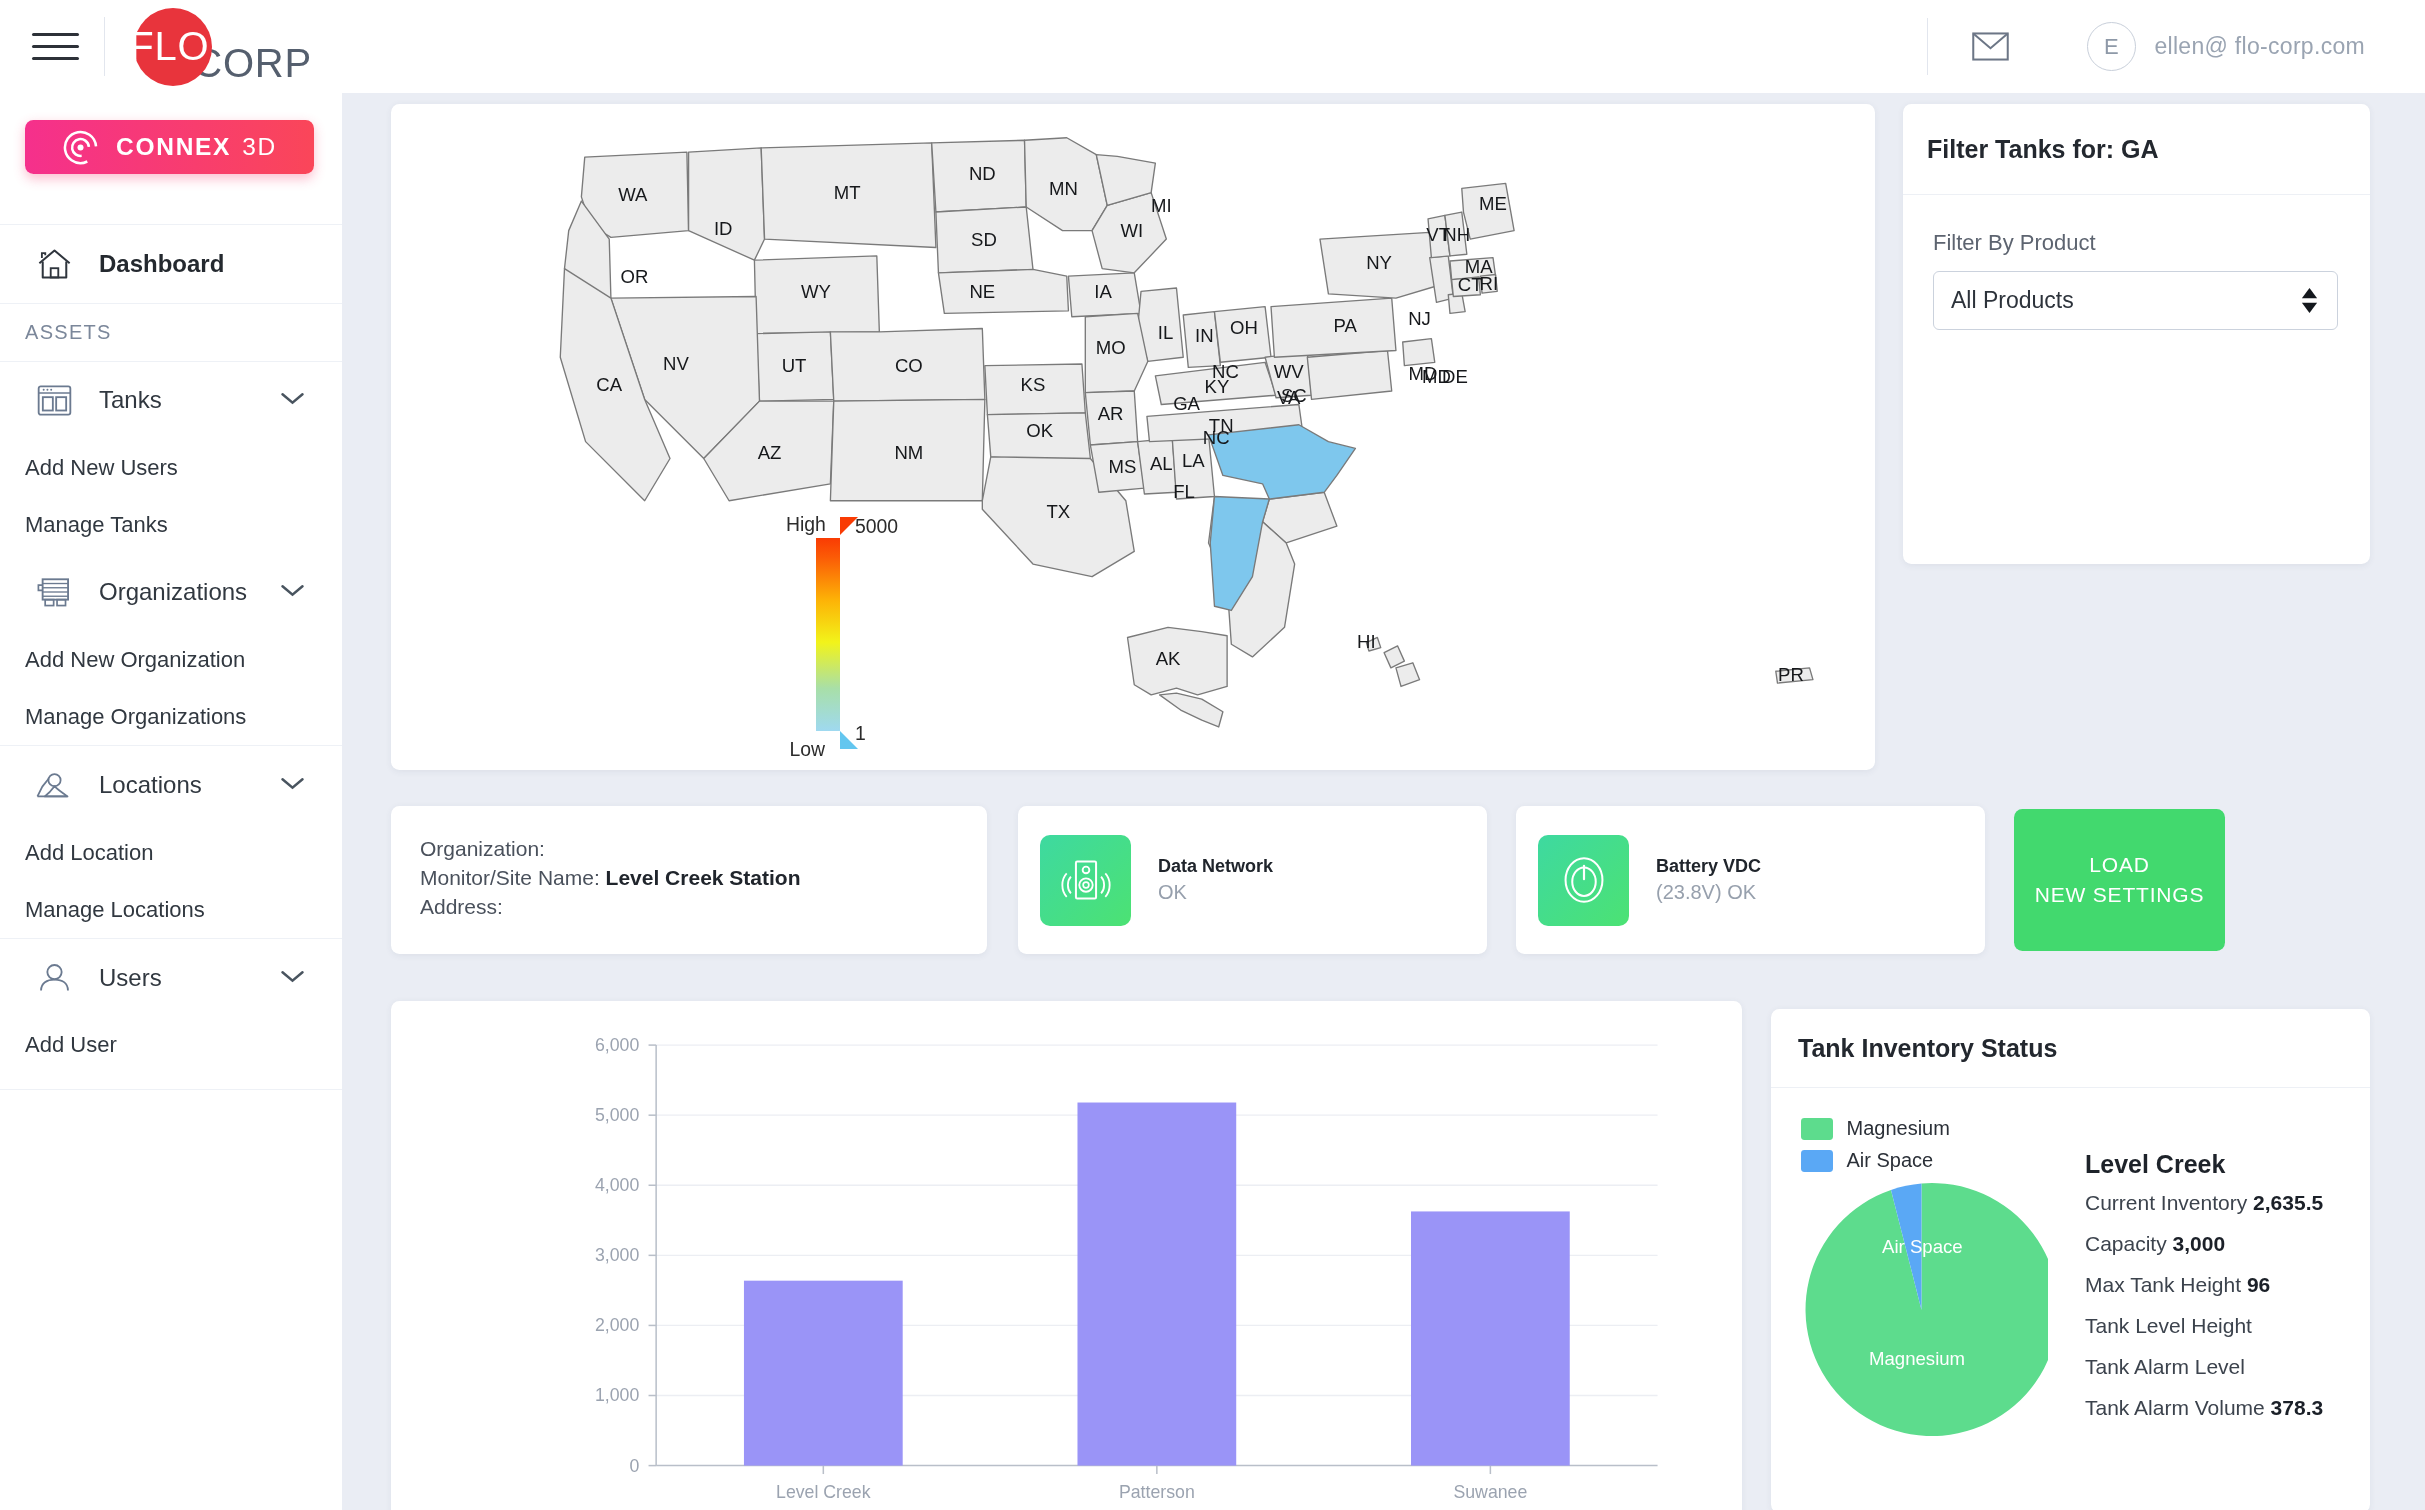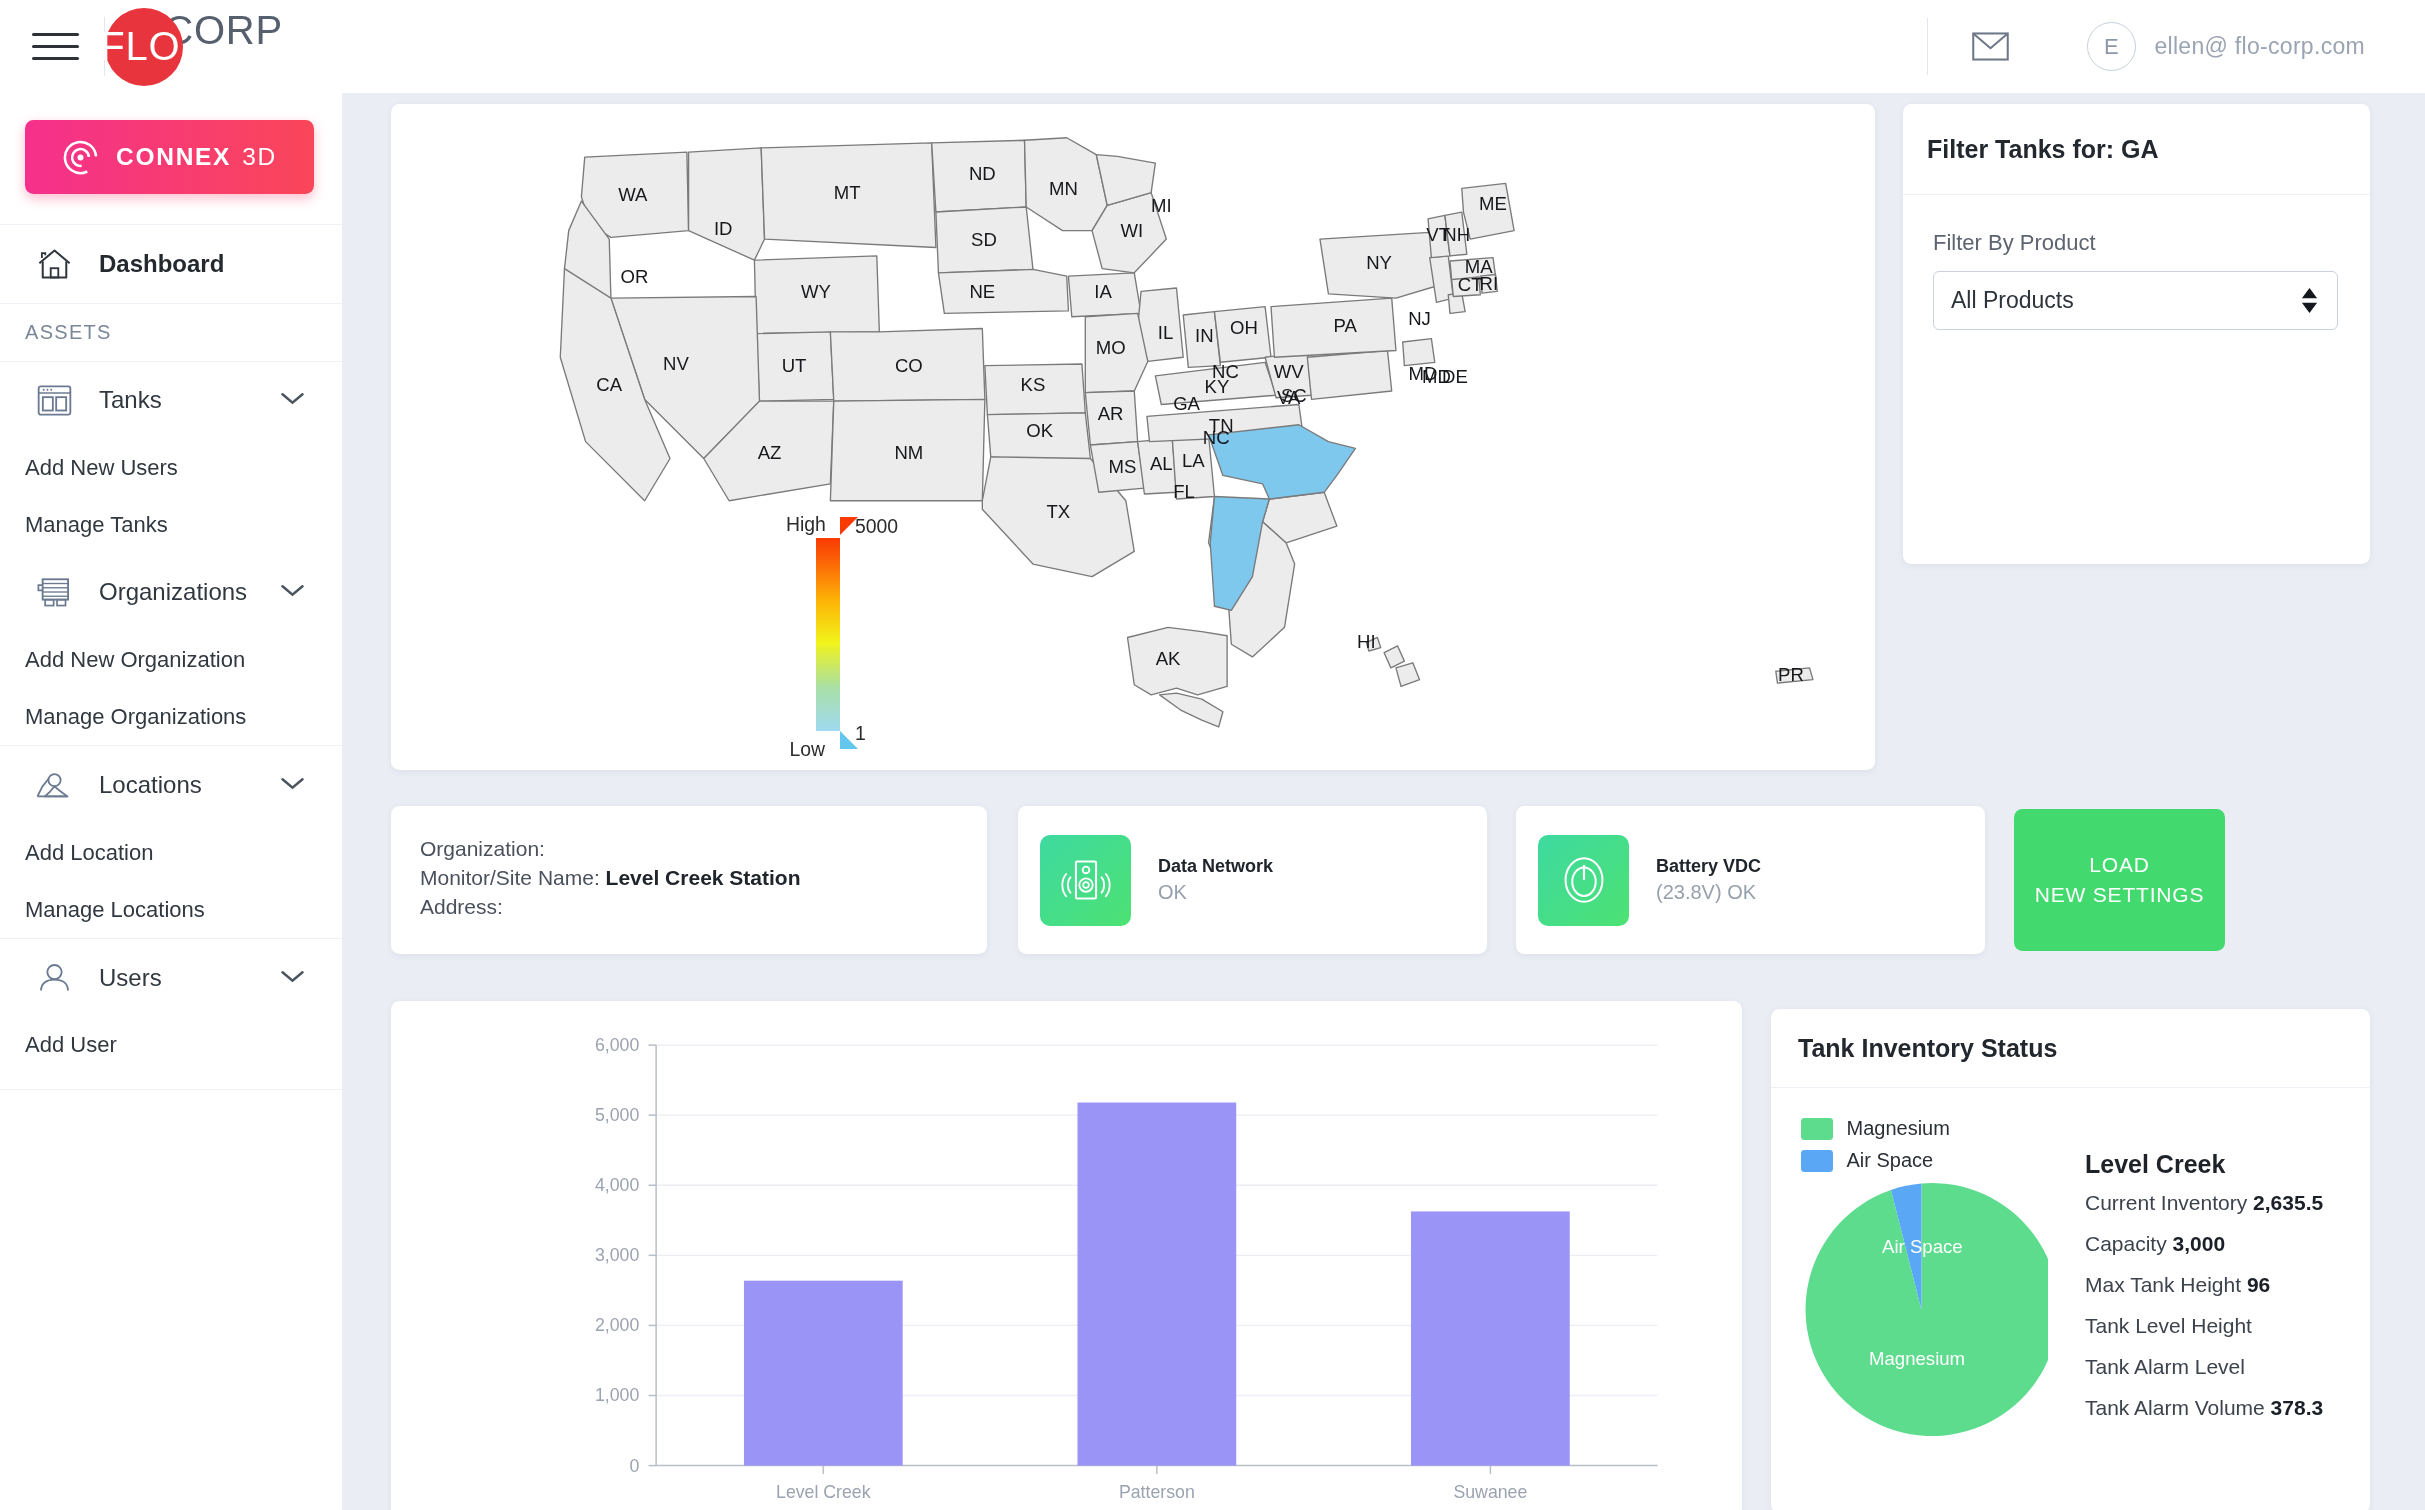--- a/index.html
+++ b/index.html
@@ -13,21 +13,21 @@
   
   #topbar {
     position: absolute; top: 0; left: 0; width: 2426px; height: 93px;
     background: #ffffff; display: flex; align-items: center;
     z-index: 30;
   }
   #hamburger { margin-left: 32px; width: 47px; height: 41px; display: flex;
     flex-direction: column; justify-content: center; gap: 9.3px; cursor: pointer; }
   #hamburger span { display: block; height: 2.5px; background: #2d3138; border-radius: 1.7px; }
   #topbar-divider { width: 0.8px; height: 59px; background: #e2e6ee; margin-left: 25px; }
-  #logo-wrap { display: flex; align-items: flex-start; }
+  #logo-wrap { display: flex; align-items: flex-end; margin-left: 29px; }
   #logo-circle {
     width: 78px; height: 78px; border-radius: 50%;
     background: #e8343c; position: relative; display: flex;
     align-items: center; justify-content: center;
   }
   #logo-flo { color: #fff; font-size: 40px; letter-spacing: 0.8px; font-weight: 300;
     position: relative; left: -3.4px; }
   #logo-corp { color: #555f6e; font-size: 40px; font-weight: 300; letter-spacing: 0.8px;
     margin-left: -18.6px; }
   #topbar-right { margin-left: auto; display: flex; align-items: center; margin-right: 61px; }
@@ -39,21 +39,21 @@
     color: #8e99a8; font-size: 22px; margin-right: 18.6px;
   }
   #user-email { color: #9aa4b2; font-size: 23px; letter-spacing: 0.3px; }
 
   
   #sidebar {
     position: absolute; top: 93px; left: 0; width: 342px; height: 1417px;
     background: #ffffff; z-index: 20; overflow: hidden;
   }
   #connex-btn {
-    position: absolute; top: 27px; left: 25px; width: 289px; height: 74px;
+    position: absolute; top: 27px; left: 25px; width: 289px; height: 54px;
     border-radius: 8.4px;
     background: linear-gradient(90deg, #f5308c 0%, #fa4659 100%);
     display: flex; align-items: center; justify-content: center; gap: 17px;
     box-shadow: 0 4.2px 12px rgba(245,60,110,.32); cursor: pointer;
   }
   #connex-btn .label { color: #fff; font-size: 24.5px; font-weight: bold; letter-spacing: 1.7px; }
   #connex-btn .label .three-d { font-weight: 400; margin-left: 11px; }
 
   .nav-sep { height: 0.8px; background: #eef1f6; width: 100%; }
   .nav-row {

